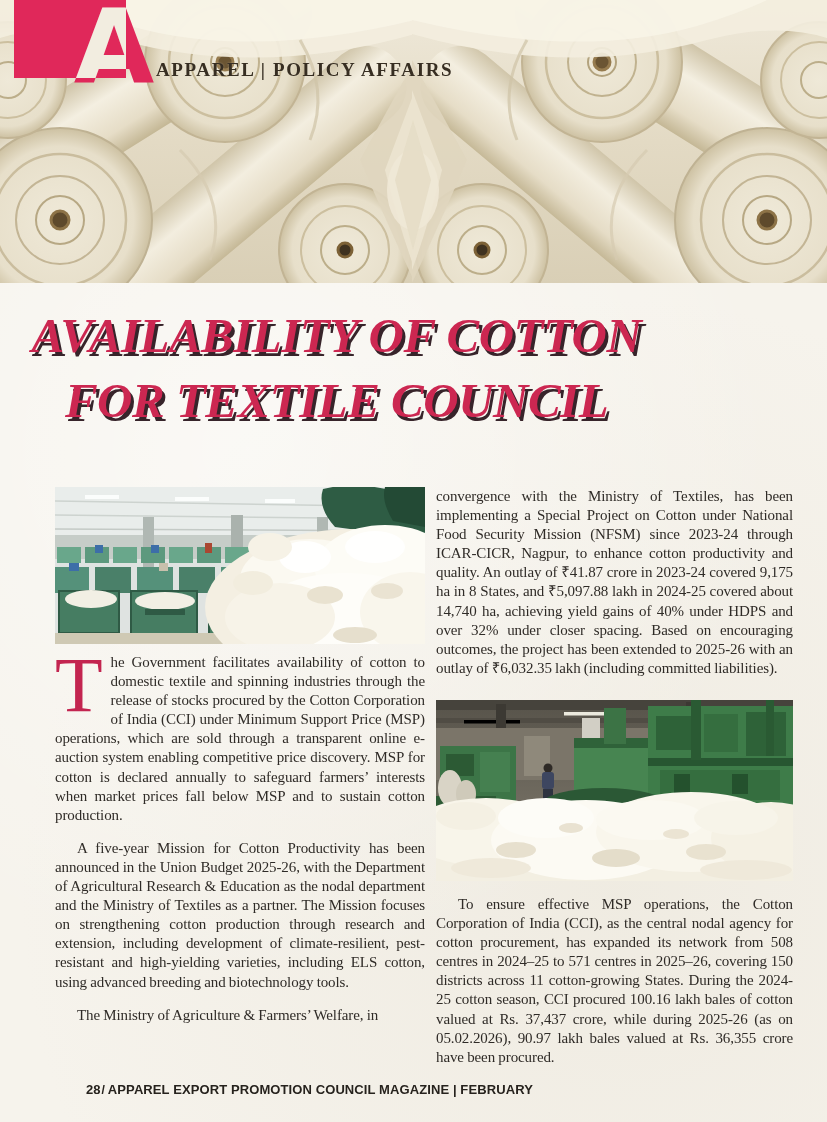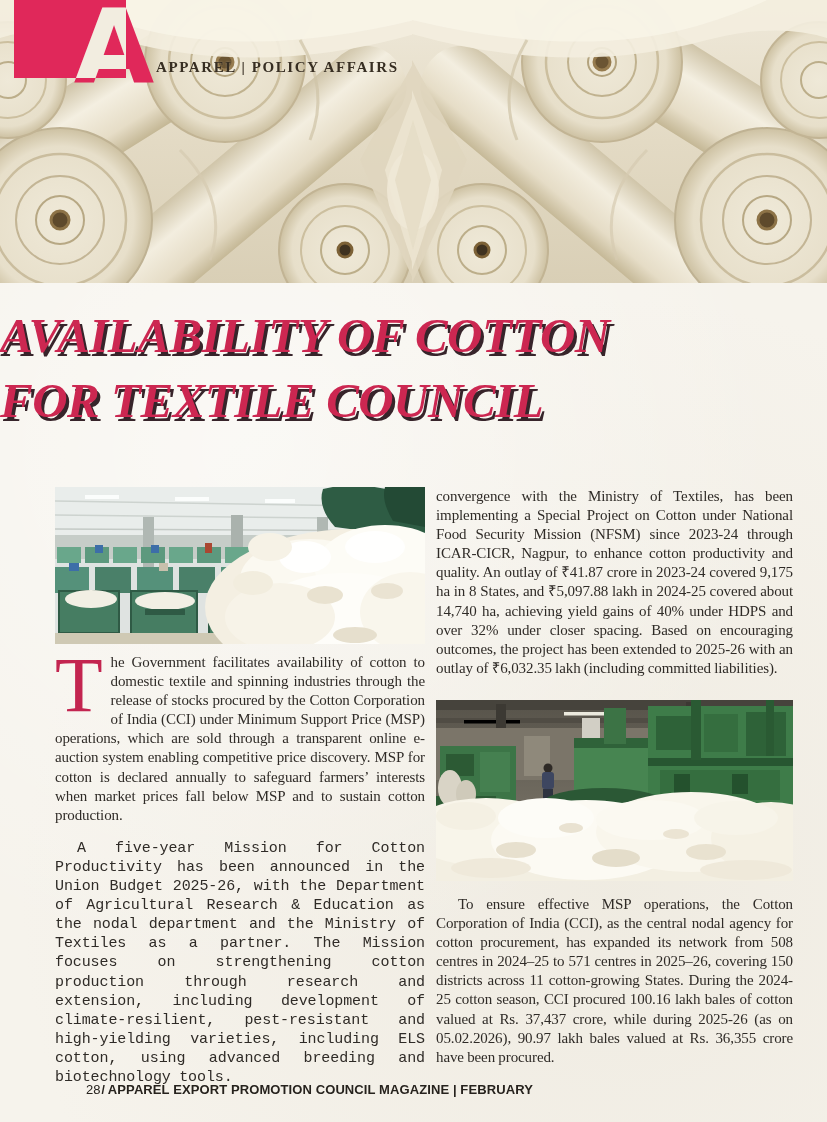--- a/index.html
+++ b/index.html
@@ -11,27 +11,27 @@
                       radial-gradient(circle at 75% 80%, rgba(227,221,206,.35), rgba(227,221,206,0) 55%);
     overflow:hidden;
     font-family:"Liberation Serif", serif;
   }
   
   .banner { position:absolute; top:0; left:0; width:827px; height:283px; overflow:hidden; }
   .banner svg { display:block; }
   .logo { position:absolute; top:0; left:14px; width:150px; height:88px; }
   .section-label {
     position:absolute; top:59px; left:156px;
-    font-family:"Liberation Serif", serif; font-weight:bold; font-size:15px;
+    font-family:"Liberation Serif", serif; font-weight:bold; font-size:19px;
     letter-spacing:1.6px; color:#372e22; white-space:nowrap;
     text-shadow:0 0 2px rgba(240,234,220,.4);
   }
   
   .title {
-    position:absolute; top:303px; left:0; width:673px; text-align:left;
+    position:absolute; top:303px; left:0; width:673px; text-align:center;
     font-family:"Liberation Serif", serif; font-style:italic; font-weight:bold;
     font-size:49px; line-height:65px; color:#cc2751;
     text-shadow:3px 4px 0 #37242a;
     letter-spacing:-0.5px;
   }
   
   .columns {
     position:absolute; top:487px; left:55px; width:738px;
     display:flex; gap:11px;
   }
@@ -42,28 +42,28 @@
     font-size:15px; line-height:19.1px; text-align:justify;
     letter-spacing:-0.1px; word-spacing:-0.4px;
   }
   .photo { display:block; line-height:0; }
   .photo-left  { width:370px; height:157px; margin-bottom:9px; }
   .photo-right { width:357px; height:181px; margin-top:22px; margin-bottom:14px; }
   .dropcap {
     float:left; font-size:78px; line-height:57px; height:57px;
     color:#c32550; margin:3px 8px 0 0; font-weight:normal;
   }
-  .p-gap { margin-top:14px !important;font-family:Liberation Mono, monospace; }
+  .p-gap { margin-top:14px !important; }
   .indent { text-indent:22px; }
   
   .footer {
     position:absolute; left:86px; top:1080px;
     font-family:"Liberation Sans", sans-serif; color:#26221d; white-space:nowrap;
   }
-  .footer .pagenum { font-weight:normal; font-size:13px; }
+  .footer .pagenum { font-weight:bold; font-size:13px; }
   .footer .fsep { font-weight:bold; font-size:12px; margin:0 3px 0 1px; }
   .footer .ftext { font-weight:bold; font-size:13px; letter-spacing:0.1px; }
 </style>
 </head>
 <body>
 
 <div class="page">
 
   <div class="banner">
     <svg width="827" height="283" viewBox="0 0 827 283">
@@ -234,20 +234,21 @@
             <ellipse cx="215" cy="60" rx="22" ry="14" fill="#f6f2e6"></ellipse>
             <ellipse cx="198" cy="96" rx="20" ry="12" fill="#f2edde"></ellipse>
           </g>
         </svg>
       </span>
 
       <p class="first">
         <span class="dropcap">T</span><span>he Government facilitates availability of cotton to domestic textile and spinning industries through the release of stocks procured by the Cotton Corporation of India (CCI) under Minimum Support Price (MSP) operations, which are sold through a transparent online e-auction system enabling competitive price discovery. MSP for cotton is declared annually to safeguard farmers’ interests when market prices fall below MSP and to sustain cotton production.</span>
       </p>
       <p class="p-gap indent">A five-year Mission for Cotton Productivity has been announced in the Union Budget 2025-26, with the Department of Agricultural Research &amp; Education as the nodal department and the Ministry of Textiles as a partner. The Mission focuses on strengthening cotton production through research and extension, including development of climate-resilient, pest-resistant and high-yielding varieties, including ELS cotton, using advanced breeding and biotechnology tools.</p>
+      <p class="p-gap indent">The Ministry of Agriculture &amp; Farmers’ Welfare, in</p>
     </div>
 
     <div class="col col-right">
       <p>convergence with the Ministry of Textiles, has been implementing a Special Project on Cotton under National Food Security Mission (NFSM) since 2023-24 through ICAR-CICR, Nagpur, to enhance cotton productivity and quality. An outlay of ₹41.87 crore in 2023-24 covered 9,175 ha in 8 States, and ₹5,097.88 lakh in 2024-25 covered about 14,740 ha, achieving yield gains of 40% under HDPS and over 32% under closer spacing. Based on encouraging outcomes, the project has been extended to 2025-26 with an outlay of ₹6,032.35 lakh (including committed liabilities).</p>
 
       <span class="photo photo-right">
         <svg width="357" height="181" viewBox="0 0 357 181">
           <defs>
             <linearGradient id="hallGrad" x1="0" y1="0" x2="0" y2="1">
               <stop offset="0" stop-color="#57534a"></stop>

